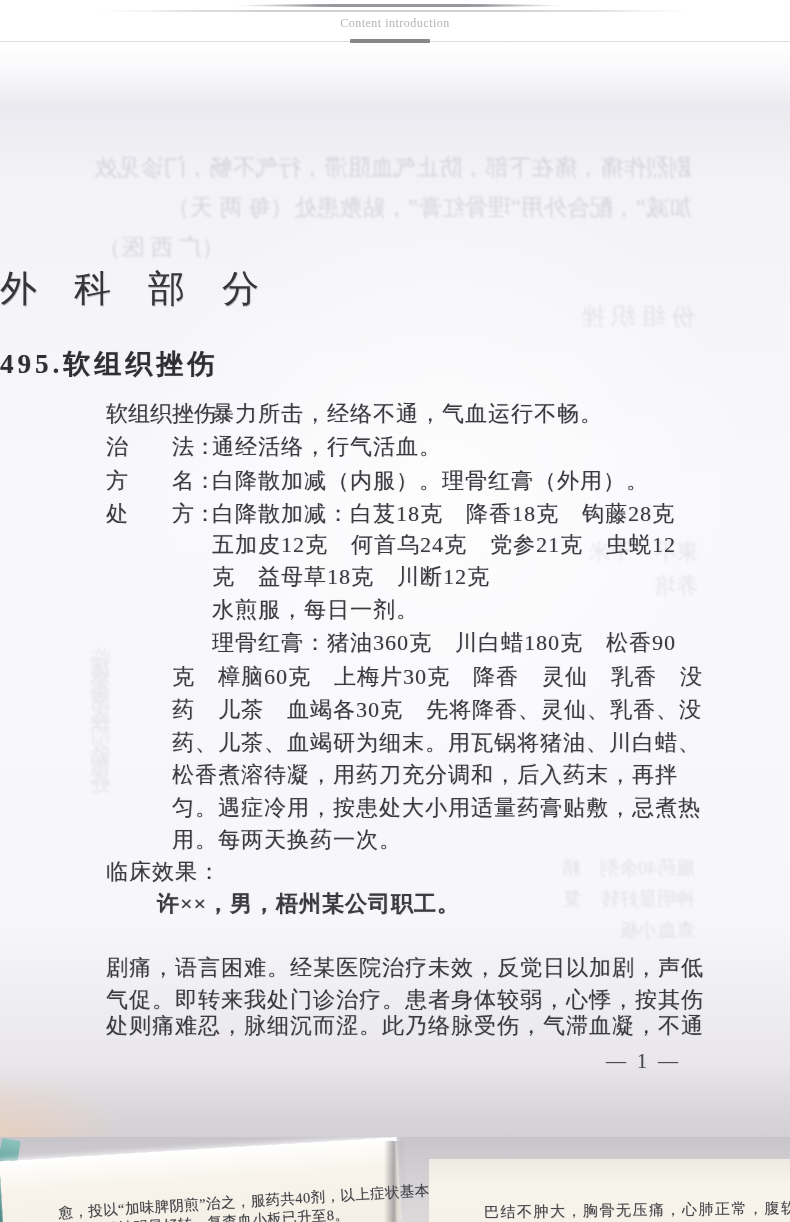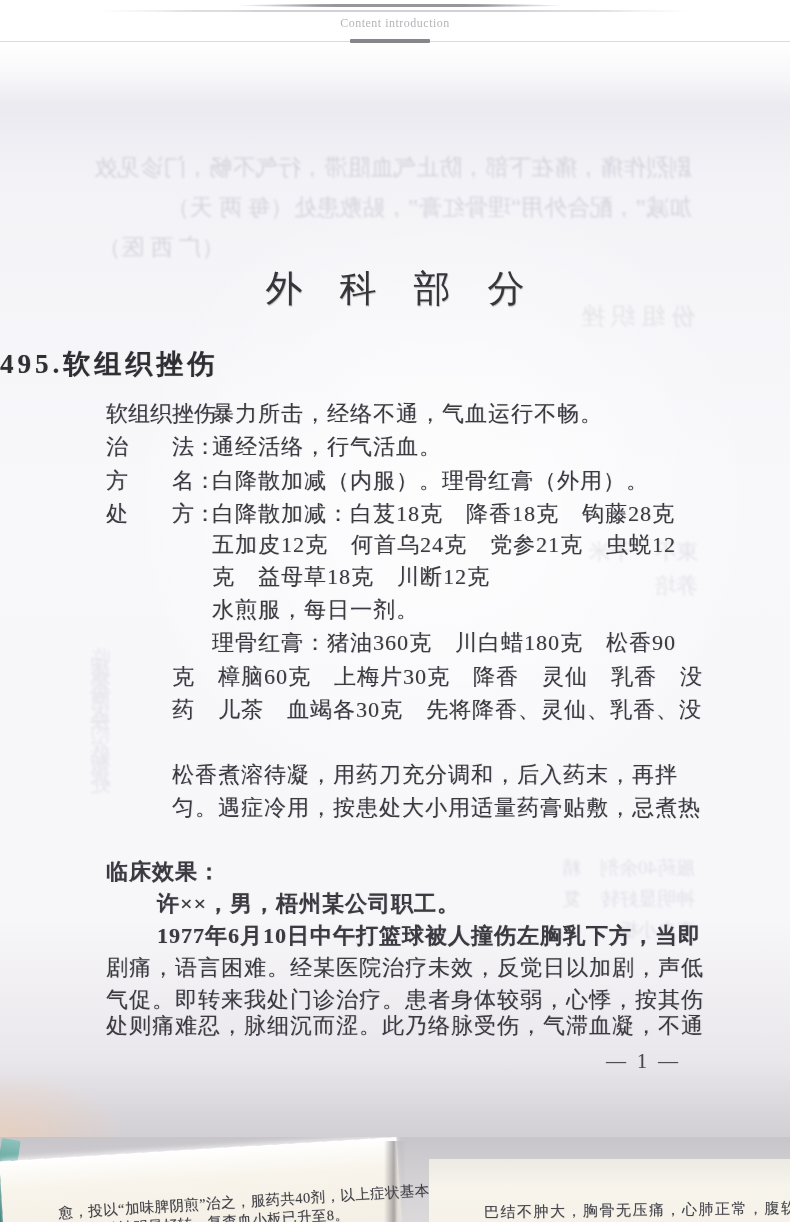--- a/index.html
+++ b/index.html
@@ -30,31 +30,31 @@
   .bt{position:absolute;color:#6d6d88;transform:scaleX(-1);filter:blur(1.3px);white-space:nowrap;}
   .bt-top{top:102px;left:98px;width:594px;font-size:23px;line-height:40px;opacity:.22;}
   .bt-top .bt-r{text-align:right;}
   .bt-sub{top:254px;left:505px;width:190px;font-size:24px;opacity:.14;}
   .bt-right-mid{top:489px;left:568px;width:130px;font-size:22px;line-height:34px;opacity:.14;white-space:normal;}
   .bt-left-col{top:584px;left:86px;height:430px;writing-mode:vertical-rl;font-size:21px;
     letter-spacing:9px;opacity:.11;transform:scaleX(-1);}
   .bt-right-low{top:806px;left:545px;width:150px;font-size:19px;line-height:31px;opacity:.15;white-space:normal;}
 
   
-  .sec-title{position:absolute;top:218px;left:0;width:100%;text-align:center;margin:0;
+  .sec-title{position:absolute;top:218px;left:0;width:100%;text-align:left;margin:0;
     font-size:37px;font-weight:400;color:#35353a;text-shadow:.5px .5px 1px rgba(40,40,45,.35);}
   .entry-title{position:absolute;top:300px;left:0;width:100%;margin:0;
     font-size:27px;font-weight:700;letter-spacing:4px;color:#2e2e33;text-shadow:.4px .4px .9px rgba(40,40,45,.3);}
   .row{position:absolute;left:106px;width:586px;font-size:22px;line-height:28px;color:#3a3a40;
     letter-spacing:1px;white-space:nowrap;text-shadow:.4px .4px .9px rgba(45,45,52,.32);}
   .row .lbl{display:inline-block;width:106px;letter-spacing:0;}
   .ind-content{padding-left:106px;}
   .ind-wrap{padding-left:66px;}
   .ind-para{padding-left:51px;font-weight:bold;}
-  .bold{font-weight:700;}
+  .bold{font-weight:400;}
   .pageno{position:absolute;top:1004px;left:606px;font-size:20px;letter-spacing:3px;color:#46464c;
     text-shadow:.3px .3px .8px rgba(45,45,52,.3);}
 
   
   .photo-bottom{position:absolute;top:1137px;left:0;width:790px;height:85px;overflow:hidden;
     background:linear-gradient(180deg,#c8c5ca 0%,#d3d0d4 45%,#dcd9db 100%);}
   .teal-sliver{position:absolute;left:-5px;top:2px;width:19px;height:88px;transform:rotate(9deg);
     background:linear-gradient(180deg,#8fc3bd,#4b928c 45%,#2f7470);border-radius:2px;}
   .left-page{position:absolute;left:2px;top:12px;width:398px;height:102px;transform:rotate(-3.5deg);
     background:linear-gradient(180deg,#ffffff,#f8f4eb 30%,#f3eee4 100%);box-shadow:0 -2px 5px rgba(255,255,255,.65);}
@@ -102,25 +102,26 @@
     <div class="row" style="top:354px"><span class="lbl">软组织挫伤：</span><span>暴力所击，经络不通，气血运行不畅。</span></div>
     <div class="row" style="top:387px"><span class="lbl">治　　法：</span><span>通经活络，行气活血。</span></div>
     <div class="row" style="top:421px"><span class="lbl">方　　名：</span><span>白降散加减（内服）。理骨红膏（外用）。</span></div>
     <div class="row" style="top:454px"><span class="lbl">处　　方：</span><span>白降散加减：白芨18克　降香18克　钩藤28克</span></div>
     <div class="row ind-content" style="top:485px">五加皮12克　何首乌24克　党参21克　虫蜕12</div>
     <div class="row ind-content" style="top:517px">克　益母草18克　川断12克</div>
     <div class="row ind-content" style="top:550px">水煎服，每日一剂。</div>
     <div class="row ind-content" style="top:583px">理骨红膏：猪油360克　川白蜡180克　松香90</div>
     <div class="row ind-wrap" style="top:617px">克　樟脑60克　上梅片30克　降香　灵仙　乳香　没</div>
     <div class="row ind-wrap" style="top:650px">药　儿茶　血竭各30克　先将降香、灵仙、乳香、没</div>
+    <div class="row ind-wrap" style="top:683px">药、儿茶、血竭研为细末。用瓦锅将猪油、川白蜡、</div>
     <div class="row ind-wrap" style="top:748px">匀。遇症冷用，按患处大小用适量药膏贴敷，忌煮热</div>
     <div class="row ind-wrap" style="top:715px">松香煮溶待凝，用药刀充分调和，后入药末，再拌</div>
+    <div class="row ind-wrap" style="top:780px">用。每两天换药一次。</div>
     <div class="row bold" style="top:812px">临床效果：</div>
     <div class="row ind-para" style="top:844px">许××，男，梧州某公司职工。</div>
-    <div class="row ind-para" style="top:876px">1977年6月10日中午打篮球被人撞伤左胸乳下方，当即</div>
     <div class="row" style="top:908px">剧痛，语言困难。经某医院治疗未效，反觉日以加剧，声低</div>
     <div class="row" style="top:940px">气促。即转来我处门诊治疗。患者身体较弱，心悸，按其伤</div>
     <div class="row" style="top:966px">处则痛难忍，脉细沉而涩。此乃络脉受伤，气滞血凝，不通</div>
 
     <div class="pageno">— 1 —</div>
   </div>
 
   <div class="photo-bottom">
     <div class="teal-sliver"></div>
     <div class="left-page">

